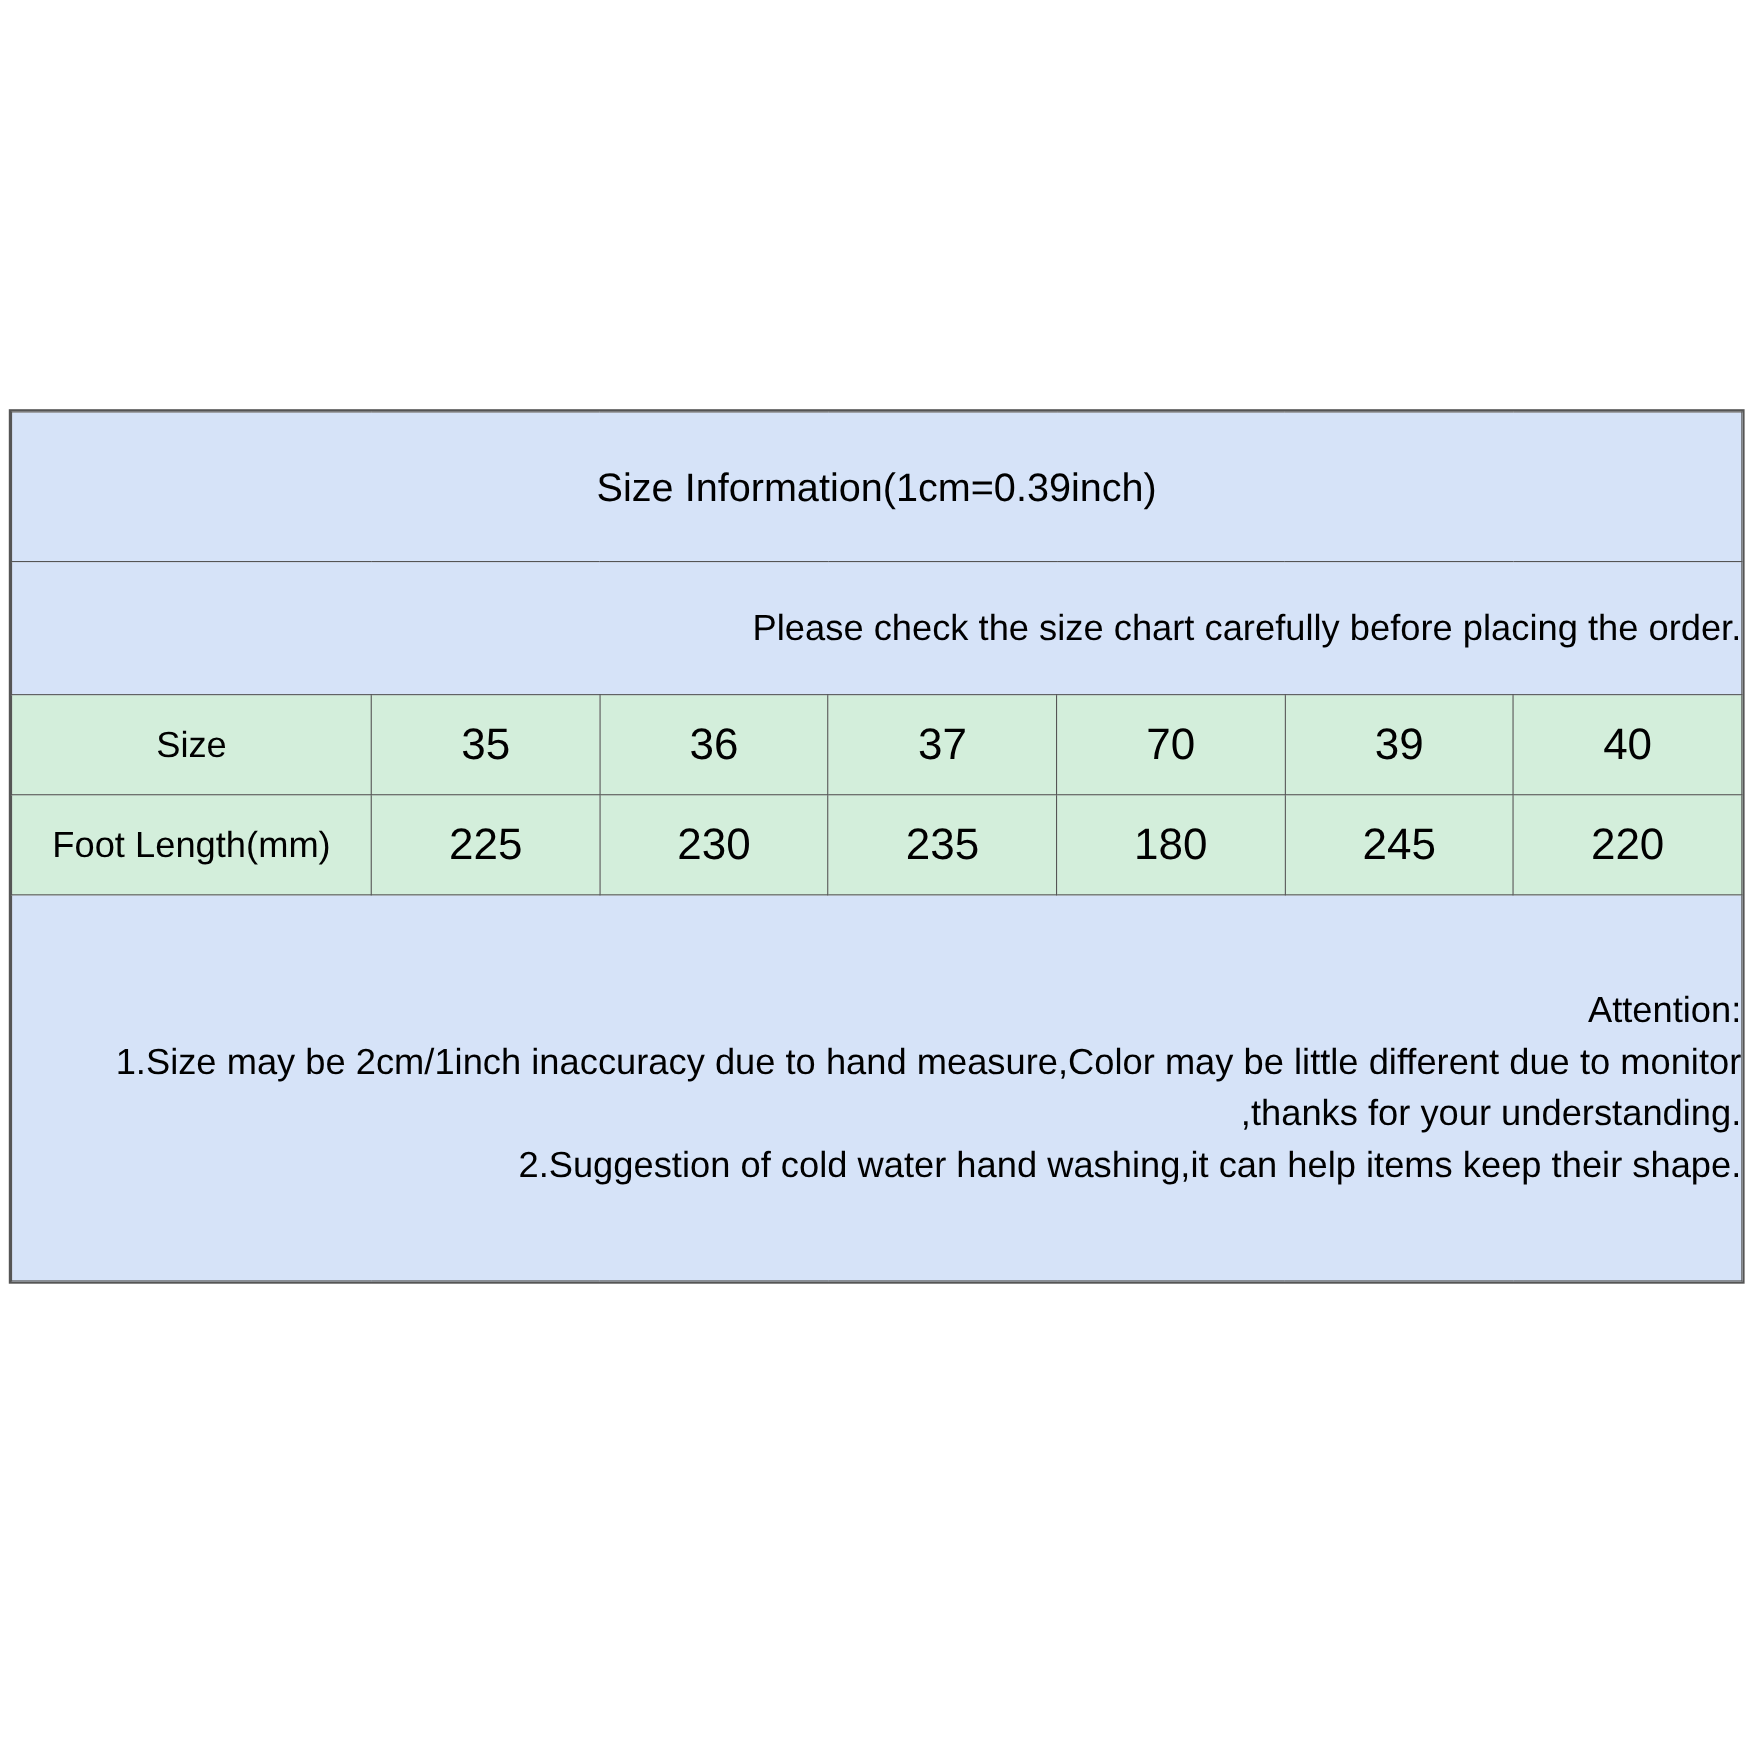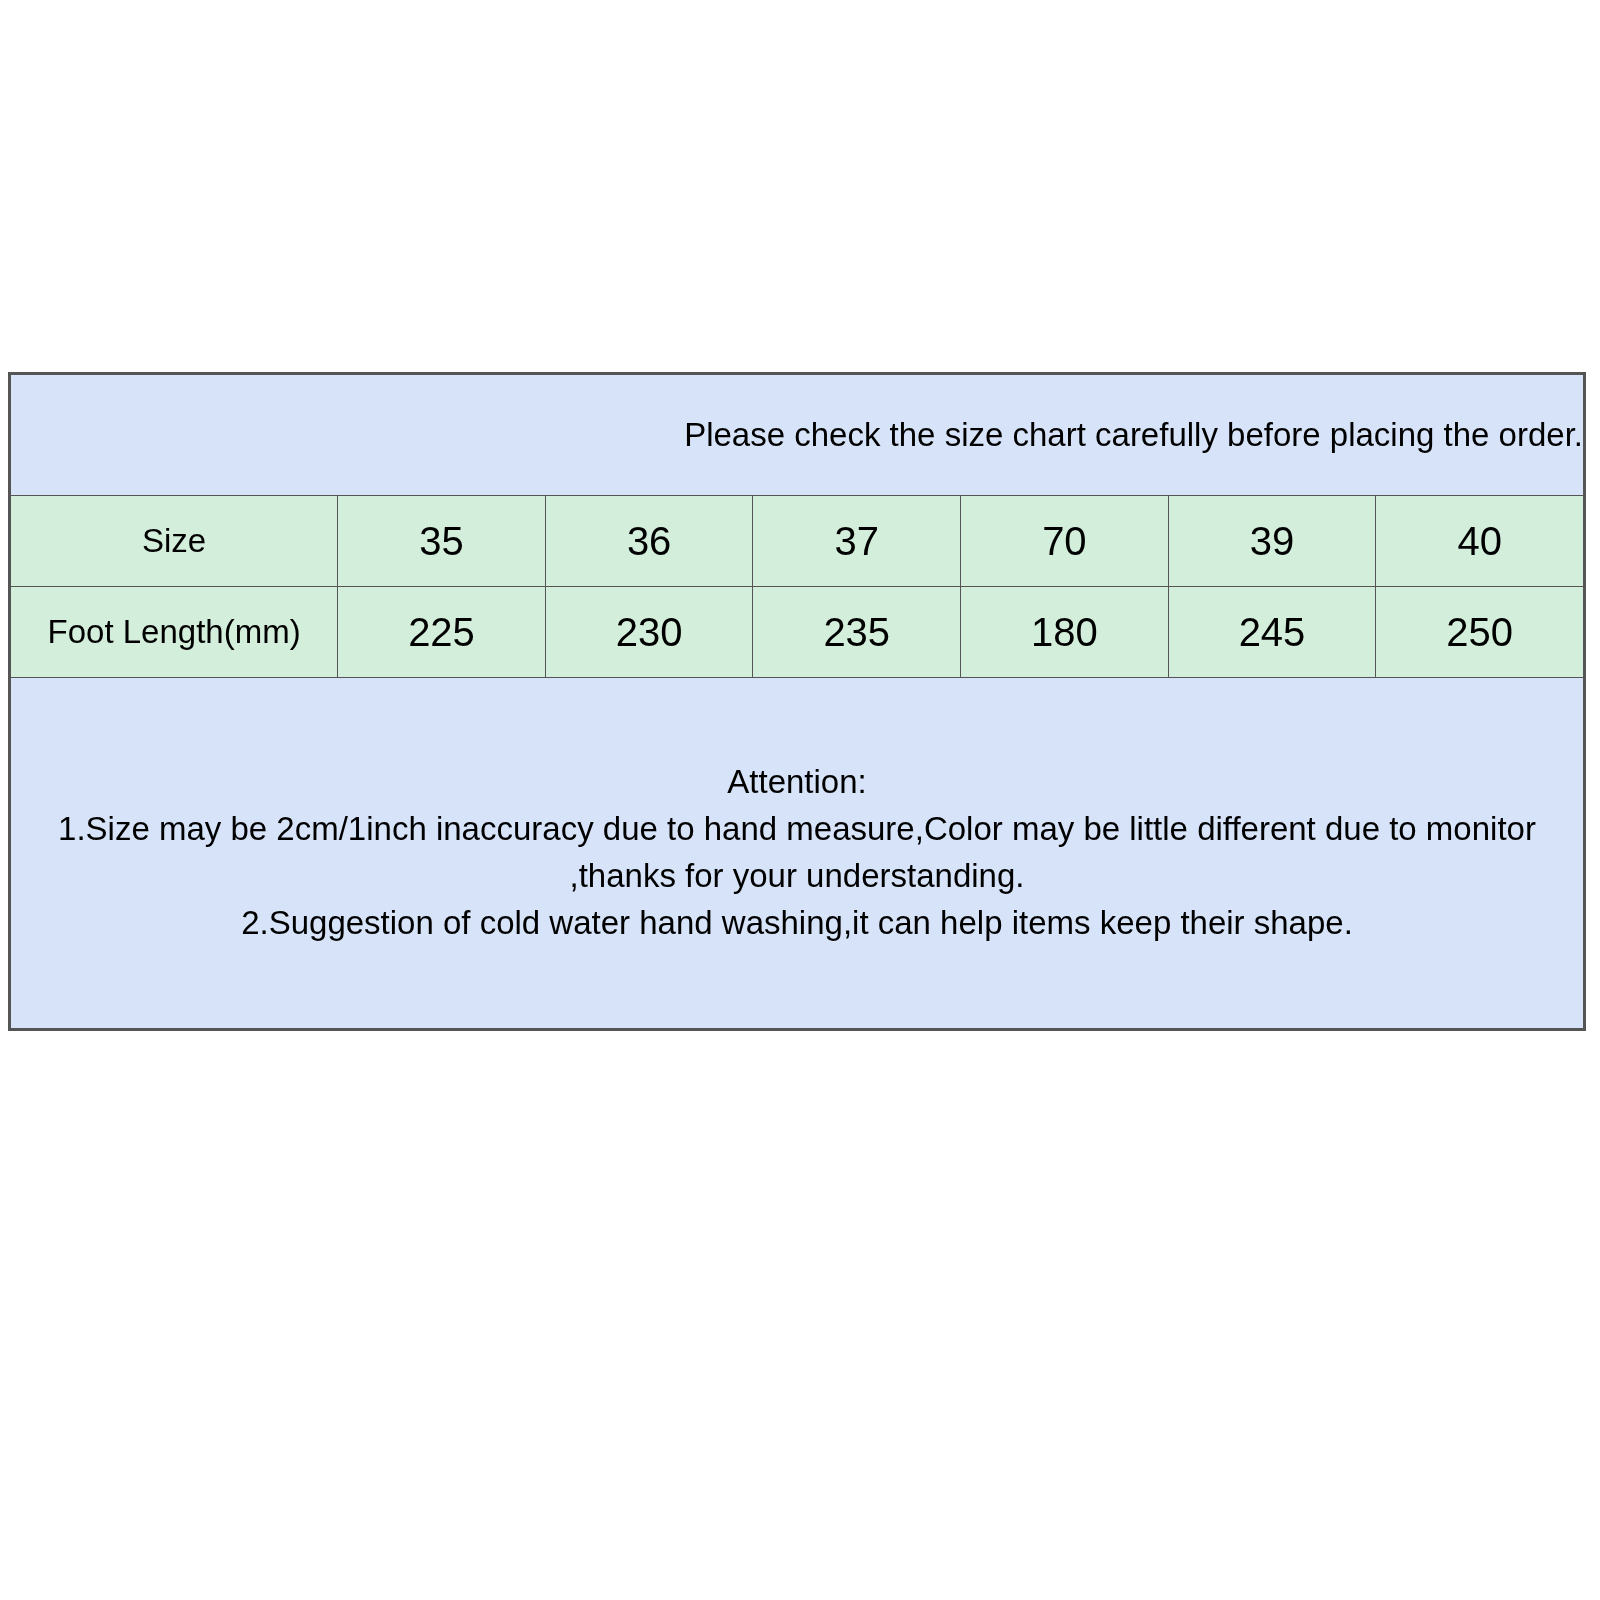--- a/index.html
+++ b/index.html
@@ -72,21 +72,21 @@
     text-align: center;
     margin-top: 13px;
   }
 
   .attention-cell {
     height: 350px;
     vertical-align: top;
     padding: 48px 10px 10px 10px;
     font-size: 33px;
     line-height: 1.42;
-    text-align: center;
+    text-align: right;
   }
 
   .attention-cell .line {
     white-space: normal;
   }
 </style>
 </head>
 <body>
 
 <div class="chart-wrap">
@@ -95,39 +95,42 @@
       <col style="width:20.8%">
       <col style="width:13.2%">
       <col style="width:13.2%">
       <col style="width:13.2%">
       <col style="width:13.2%">
       <col style="width:13.2%">
       <col style="width:13.2%">
     </colgroup>
     <tbody>
       <tr>
+        <td class="band-blue title-cell" colspan="7">Size Information(1cm=0.39inch)</td>
+      </tr>
+      <tr>
         <td class="band-blue subtitle-cell" colspan="7">Please check the size chart carefully before placing the order.</td>
       </tr>
       <tr class="data-row">
         <td class="band-green rowhead">Size</td>
         <td class="band-green">35</td>
         <td class="band-green">36</td>
         <td class="band-green">37</td>
         <td class="band-green">70</td>
         <td class="band-green">39</td>
         <td class="band-green">40</td>
       </tr>
       <tr class="data-row">
         <td class="band-green rowhead">Foot Length(mm)</td>
         <td class="band-green">225</td>
         <td class="band-green">230</td>
         <td class="band-green">235</td>
         <td class="band-green">180</td>
         <td class="band-green">245</td>
-        <td class="band-green">250</td>
+        <td class="band-green">220</td>
       </tr>
       <tr>
         <td class="band-blue attention-cell" colspan="7">
           <div class="line">Attention:</div>
           <div class="line">1.Size may be 2cm/1inch inaccuracy due to hand measure,Color may be little different due to monitor ,thanks for your understanding.</div>
           <div class="line">2.Suggestion of cold water hand washing,it can help items keep their shape.</div>
         </td>
       </tr>
     </tbody>
   </table>

